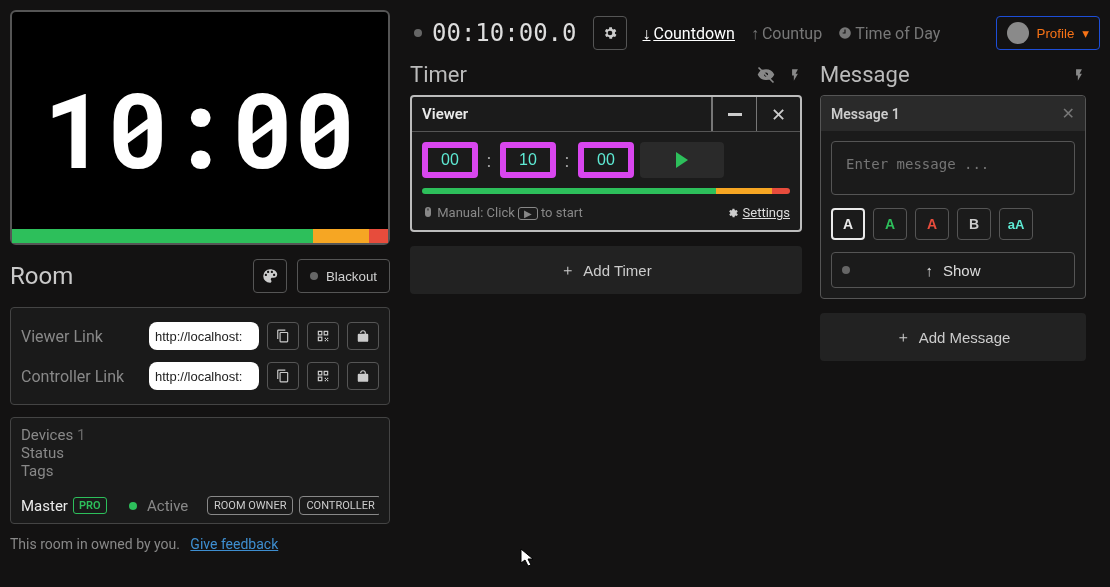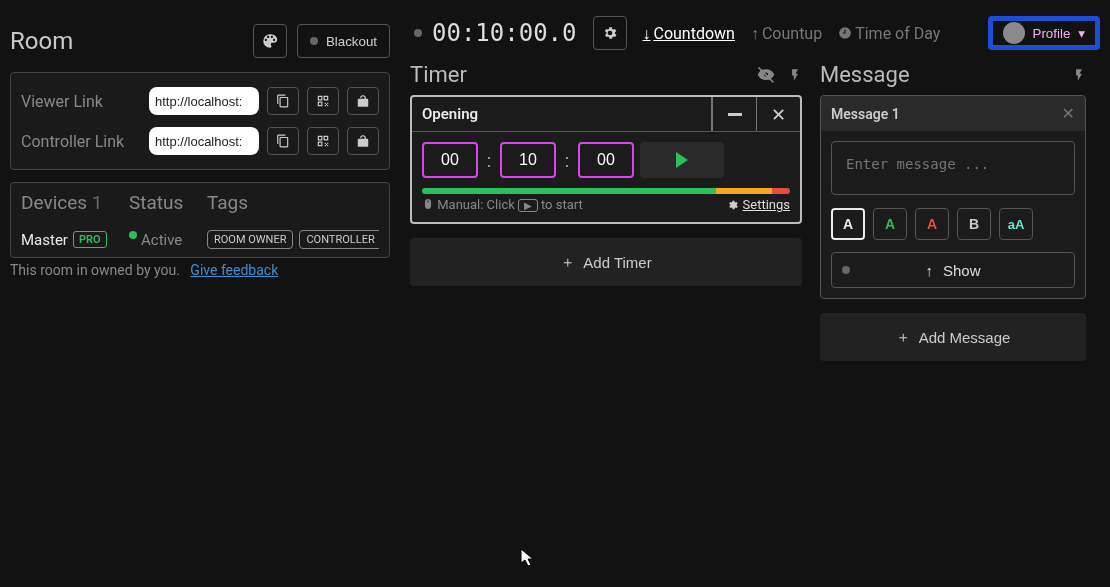--- a/index.html
+++ b/index.html
@@ -67,42 +67,42 @@
     height: 28px; padding: 0 6px; font-size: 13px; color: #222;
     overflow: hidden; text-overflow: ellipsis; white-space: nowrap;
   }
   .sm-btn {
     border: 1px solid #555; border-radius: 4px; background: transparent;
     width: 32px; height: 28px; display: inline-flex; align-items: center;
     justify-content: center; cursor: pointer; color: #d0d0d0;
   }
 
   .devices-box { border: 1px solid #444; border-radius: 4px; background: #1a1a1a; margin-top: 12px; }
-  .dev-hdr { display: flex; padding: 8px 10px; color: #888; font-size: 19px; border-bottom: 0; }
+  .dev-hdr { display: flex; padding: 8px 10px; color: #888; font-size: 15px; border-bottom: 0; flex-direction: column; }
   .dev-row { display: flex; align-items: center; padding: 8px 10px; font-size: 15px; }
   .dev-name { width: 108px; color: #eaeaea; display:flex; align-items:center; gap:5px;}
-  .dev-status { width: 78px; color: #888; display: flex; align-items: flex-start; gap: 4px; }
+  .dev-status { width: 78px; color: #888; display: flex; align-items: center; gap: 10px; }
   .dev-tags { flex: 1; display: flex; gap: 6px; overflow:hidden;}
   .pro { border: 1px solid #2dbf5b; border-radius: 3px; color: #2dbf5b; font-size: 11px; padding: 1px 5px; font-weight:600;}
   .tag { border: 1px solid #888; border-radius: 4px; color: #ccc; font-size: 11px; padding: 2px 6px; white-space:nowrap;}
   .dot-g { width: 8px; height: 8px; border-radius: 50%; background: #2dbf5b; }
 
-  .owner-line { margin-top: 4px; font-size: 14px; color: #888; }
+  .owner-line { margin-top: 12px; font-size: 14px; color: #888; }
   .owner-line a { color: #3e8ed0; text-decoration: underline; }
 
   
   .topbar { display: flex; align-items: center; gap: 16px; padding: 6px 0 12px 4px; }
   .hdr-time { font-family: ui-monospace, Menlo, monospace; font-size: 24px; color: #ddd; display:flex; align-items:center; gap:10px;}
   .mode-link { display: inline-flex; align-items:center; gap:3px; font-size:16px;}
   .mode-active { color: #fff; text-decoration: underline; }
   .mode-inact { color: #777; }
   .profile {
-    border: 5px solid #1d4ed8; border-radius: 4px; background: transparent;
+    border: 1px solid #1d4ed8; border-radius: 4px; background: transparent;
     height: 34px; display: inline-flex; align-items: center; gap: 8px;
-    padding: 0 10px; cursor: pointer; color:#f0abfc;
+    padding: 0 10px; cursor: pointer; color:#f97316;
   }
   .avatar { width: 22px; height: 22px; border-radius: 50%; background: #8a8a8a; }
 
   
   .panels { display: flex; gap: 18px; }
   .panel { display: flex; flex-direction: column; }
   .panel-timer { width: 392px; }
   .panel-message { width: 266px; }
   .panel-hdr { display: flex; align-items: center; font-size: 22px; color: #bbb; margin-bottom: 8px;}
   .panel-hdr .spacer { flex:1; }
@@ -111,37 +111,37 @@
   .timer-card { border: 2px solid #bcbcbc; border-radius: 4px; background: #1b1b1b; }
   .timer-top { display: flex; align-items: stretch; border-bottom: 1px solid #555; }
   .timer-title {
     flex: 1; padding: 8px 10px; font-weight: 600; color: #eaeaea; font-size:15px;
     border-right: 1px solid #777;
   }
   .timer-ctl { width: 44px; display:flex; align-items:center; justify-content:center; border-left:1px solid #777; cursor:pointer; font-size:18px; color:#ccc;}
   .timer-body { padding: 10px; }
   .time-row { display: flex; align-items: center; gap: 6px; }
   .t-in {
-    width: 56px; height: 36px; border: 2px solid #d946ef; border-radius: 4px;
-    background: transparent; color: #ffffff; text-align: center; font-size: 16px;
+    width: 56px; height: 36px; border: 6px solid #d946ef; border-radius: 4px;
+    background: transparent; color: #5eead4; text-align: center; font-size: 16px;
   }
   .colon { font-size: 18px; color: #aaa; width: 10px; text-align:center;}
   .set-btn {
     flex:1; height: 36px; border: 1px solid #555; border-radius: 4px;
     background: transparent; color: #ddd; font-size: 15px; cursor: pointer;
     min-width:76px;
   }
   .play-btn {
     width: 84px; height: 36px; border: 0; border-radius: 4px;
     background: #2a2a2a; display:flex; align-items:center; justify-content:center;
     cursor:pointer;
   }
   .play-tri { width:0; height:0; border-left:12px solid #2dbf5b; border-top:8px solid transparent; border-bottom:8px solid transparent;}
   .thin-bar { height: 6px; display:flex; margin-top:10px; border-radius:3px; overflow:hidden;}
-  .hint-row { display:flex; align-items:center; margin-top:3px; font-size:13px; color:#888; justify-content:space-between;}
+  .hint-row { display:flex; align-items:center; margin-top:11px; font-size:13px; color:#888; justify-content:space-between;}
   .hint-row .settings { color:#ddd; text-decoration:underline; display:inline-flex; align-items:center; gap:4px;}
   .add-btn {
     margin-top: 14px; height: 48px; width: 100%; border-radius: 4px; background: #222;
     color: #ccc; display: flex; align-items: center; justify-content: center;
     gap: 8px; cursor: pointer; font-size:15px; border:0;
   }
 
   .msg-card { border: 1px solid #555; border-radius: 4px; background: #1b1b1b; }
   .msg-top { display:flex; align-items:center; padding:8px 10px; background:#2a2a2a; border-top-left-radius:4px; border-top-right-radius:4px;}
   .msg-top .title { font-weight:600; flex:1; color:#ccc; font-size:14px;}
@@ -173,20 +173,28 @@
   svg { display: block; }
   .link-underline { text-decoration: underline; cursor: pointer; }
   .cursor-pointer { position:absolute; left:520px; top:548px; color:#fff;}
 </style>
 </head>
 <body>
 
 <div class="shell">
 
   <div class="left-col">
+    <div class="preview">
+      <div class="preview-time">10:00</div>
+      <div class="preview-bar">
+        <div class="bar-g" style="width:80%"></div>
+        <div class="bar-o" style="width:15%"></div>
+        <div class="bar-r" style="width:5%"></div>
+      </div>
+    </div>
 
     <div class="room-hdr">
       <div class="room-label">Room</div>
       <div class="spacer"></div>
       <button class="icon-btn">
         <svg width="18" height="18" viewBox="0 0 24 24" fill="#ccc">
             <path d="M12 3a9 9 0 0 0 0 18c1.1 0 2-.9 2-2 0-.5-.2-1-.5-1.3-.3-.4-.5-.8-.5-1.3 0-1.1.9-2 2-2h2.1c2.5 0 4.5-2 4.5-4.5C21.6 6 17.3 3 12 3zm-5.5 9c-.8 0-1.5-.7-1.5-1.5S5.7 9 6.5 9 8 9.7 8 10.5 7.3 12 6.5 12zm3-4C8.7 8 8 7.3 8 6.5S8.7 5 9.5 5s1.5.7 1.5 1.5S10.3 8 9.5 8zm5 0c-.8 0-1.5-.7-1.5-1.5S13.7 5 14.5 5s1.5.7 1.5 1.5S15.3 8 14.5 8zm3 4c-.8 0-1.5-.7-1.5-1.5S16.7 9 17.5 9s1.5.7 1.5 1.5S18.3 12 17.5 12z"></path>
           </svg>
       </button>
       <button class="icon-btn-text">
@@ -309,21 +317,21 @@
               </svg>
           </span>
           <span class="ico">
             <svg width="14" height="18" viewBox="0 0 24 24" fill="#888">
                 <path d="M7 2v11h3v9l7-12h-4l4-8z"></path>
               </svg>
           </span>
         </div>
         <div class="timer-card">
           <div class="timer-top">
-            <div class="timer-title">Opening</div>
+            <div class="timer-title">Viewer</div>
             <div class="timer-ctl">
                 <span style="border-bottom:3px solid #ccc;width:14px;display:block;"></span>
               </div>
             <div class="timer-ctl">✕</div>
           </div>
           <div class="timer-body">
             <div class="time-row">
               <input class="t-in" value="00" style="">
               <div class="colon">:</div>
               <input class="t-in" value="10" style="">

